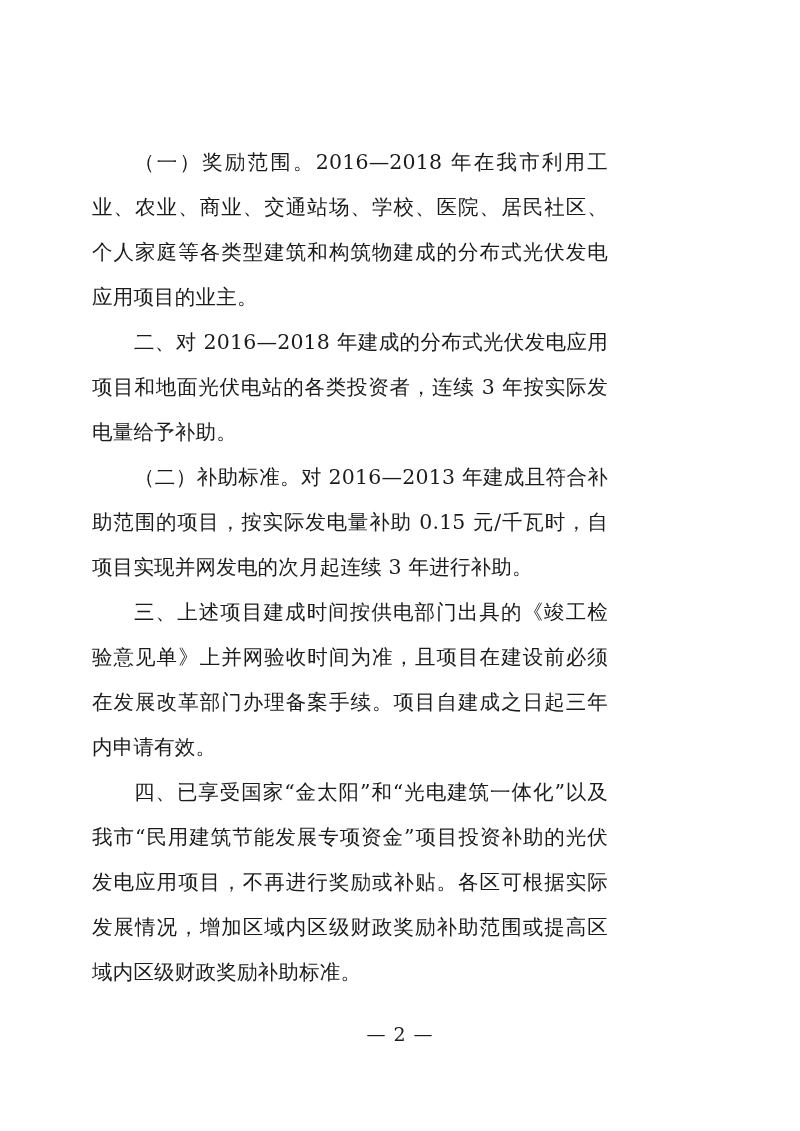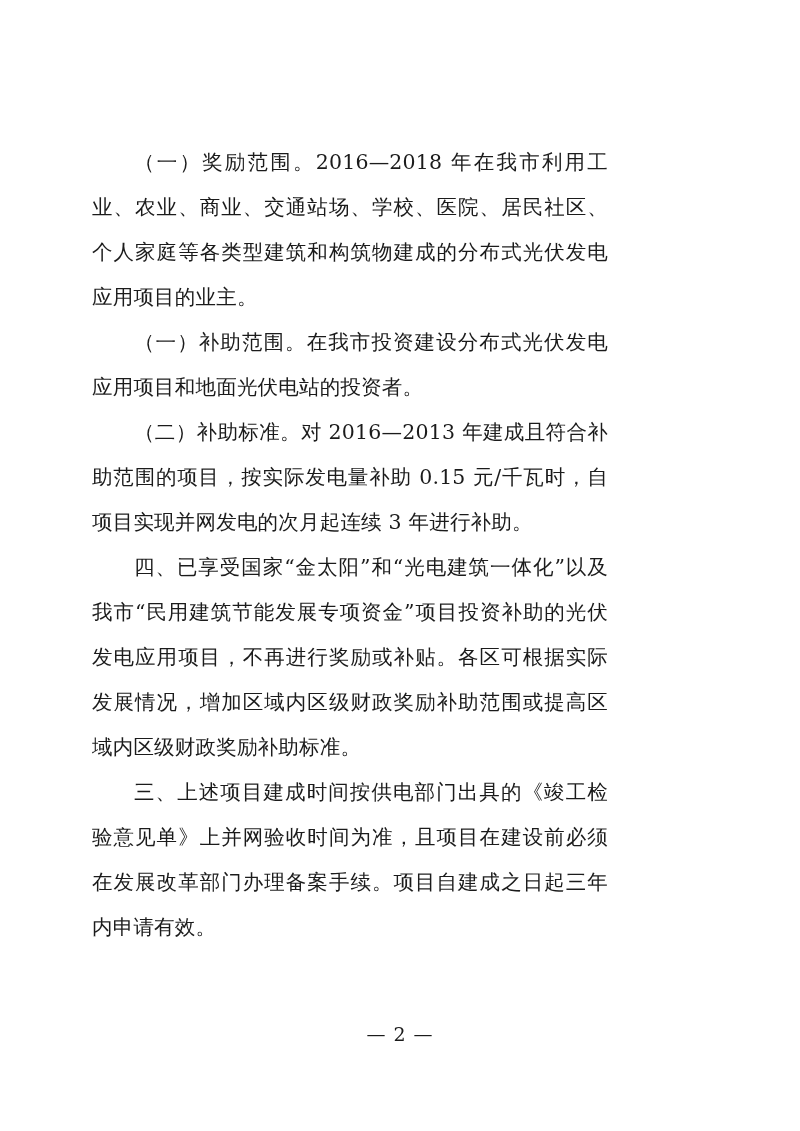--- a/index.html
+++ b/index.html
@@ -55,22 +55,22 @@
     display: inline-block;
     padding-left: 0px;
   }
 </style>
 </head>
 <body>
 
 <div class="page">
   <div class="body-text">
     <p class="para">（一）奖励范围。2016—2018 年在我市利用工业、农业、商业、交通站场、学校、医院、居民社区、个人家庭等各类型建筑和构筑物建成的分布式光伏发电应用项目的业主。</p>
-    <p class="para">（一）补助范围。在我市投资建设分布式光伏发电应用项目和地面光伏电站的投资者。</p>
+    <p class="para">二、对 2016—2018 年建成的分布式光伏发电应用项目和地面光伏电站的各类投资者，连续 3 年按实际发电量给予补助。</p>
     <p class="para">（二）补助标准。对 2016—2013 年建成且符合补助范围的项目，按实际发电量补助 0.15 元/千瓦时，自项目实现并网发电的次月起连续 3 年进行补助。</p>
+    <p class="para">三、上述项目建成时间按供电部门出具的《竣工检验意见单》上并网验收时间为准，且项目在建设前必须在发展改革部门办理备案手续。项目自建成之日起三年内申请有效。</p>
     <p class="para">四、已享受国家“金太阳”和“光电建筑一体化”以及我市“民用建筑节能发展专项资金”项目投资补助的光伏发电应用项目，不再进行奖励或补贴。各区可根据实际发展情况，增加区域内区级财政奖励补助范围或提高区域内区级财政奖励补助标准。</p>
-    <p class="para">三、上述项目建成时间按供电部门出具的《竣工检验意见单》上并网验收时间为准，且项目在建设前必须在发展改革部门办理备案手续。项目自建成之日起三年内申请有效。</p>
   </div>
 </div>
 
 <div class="footer">
   <span class="page-number-wrap">— 2 —</span>
 </div>
 
 </body></html>

